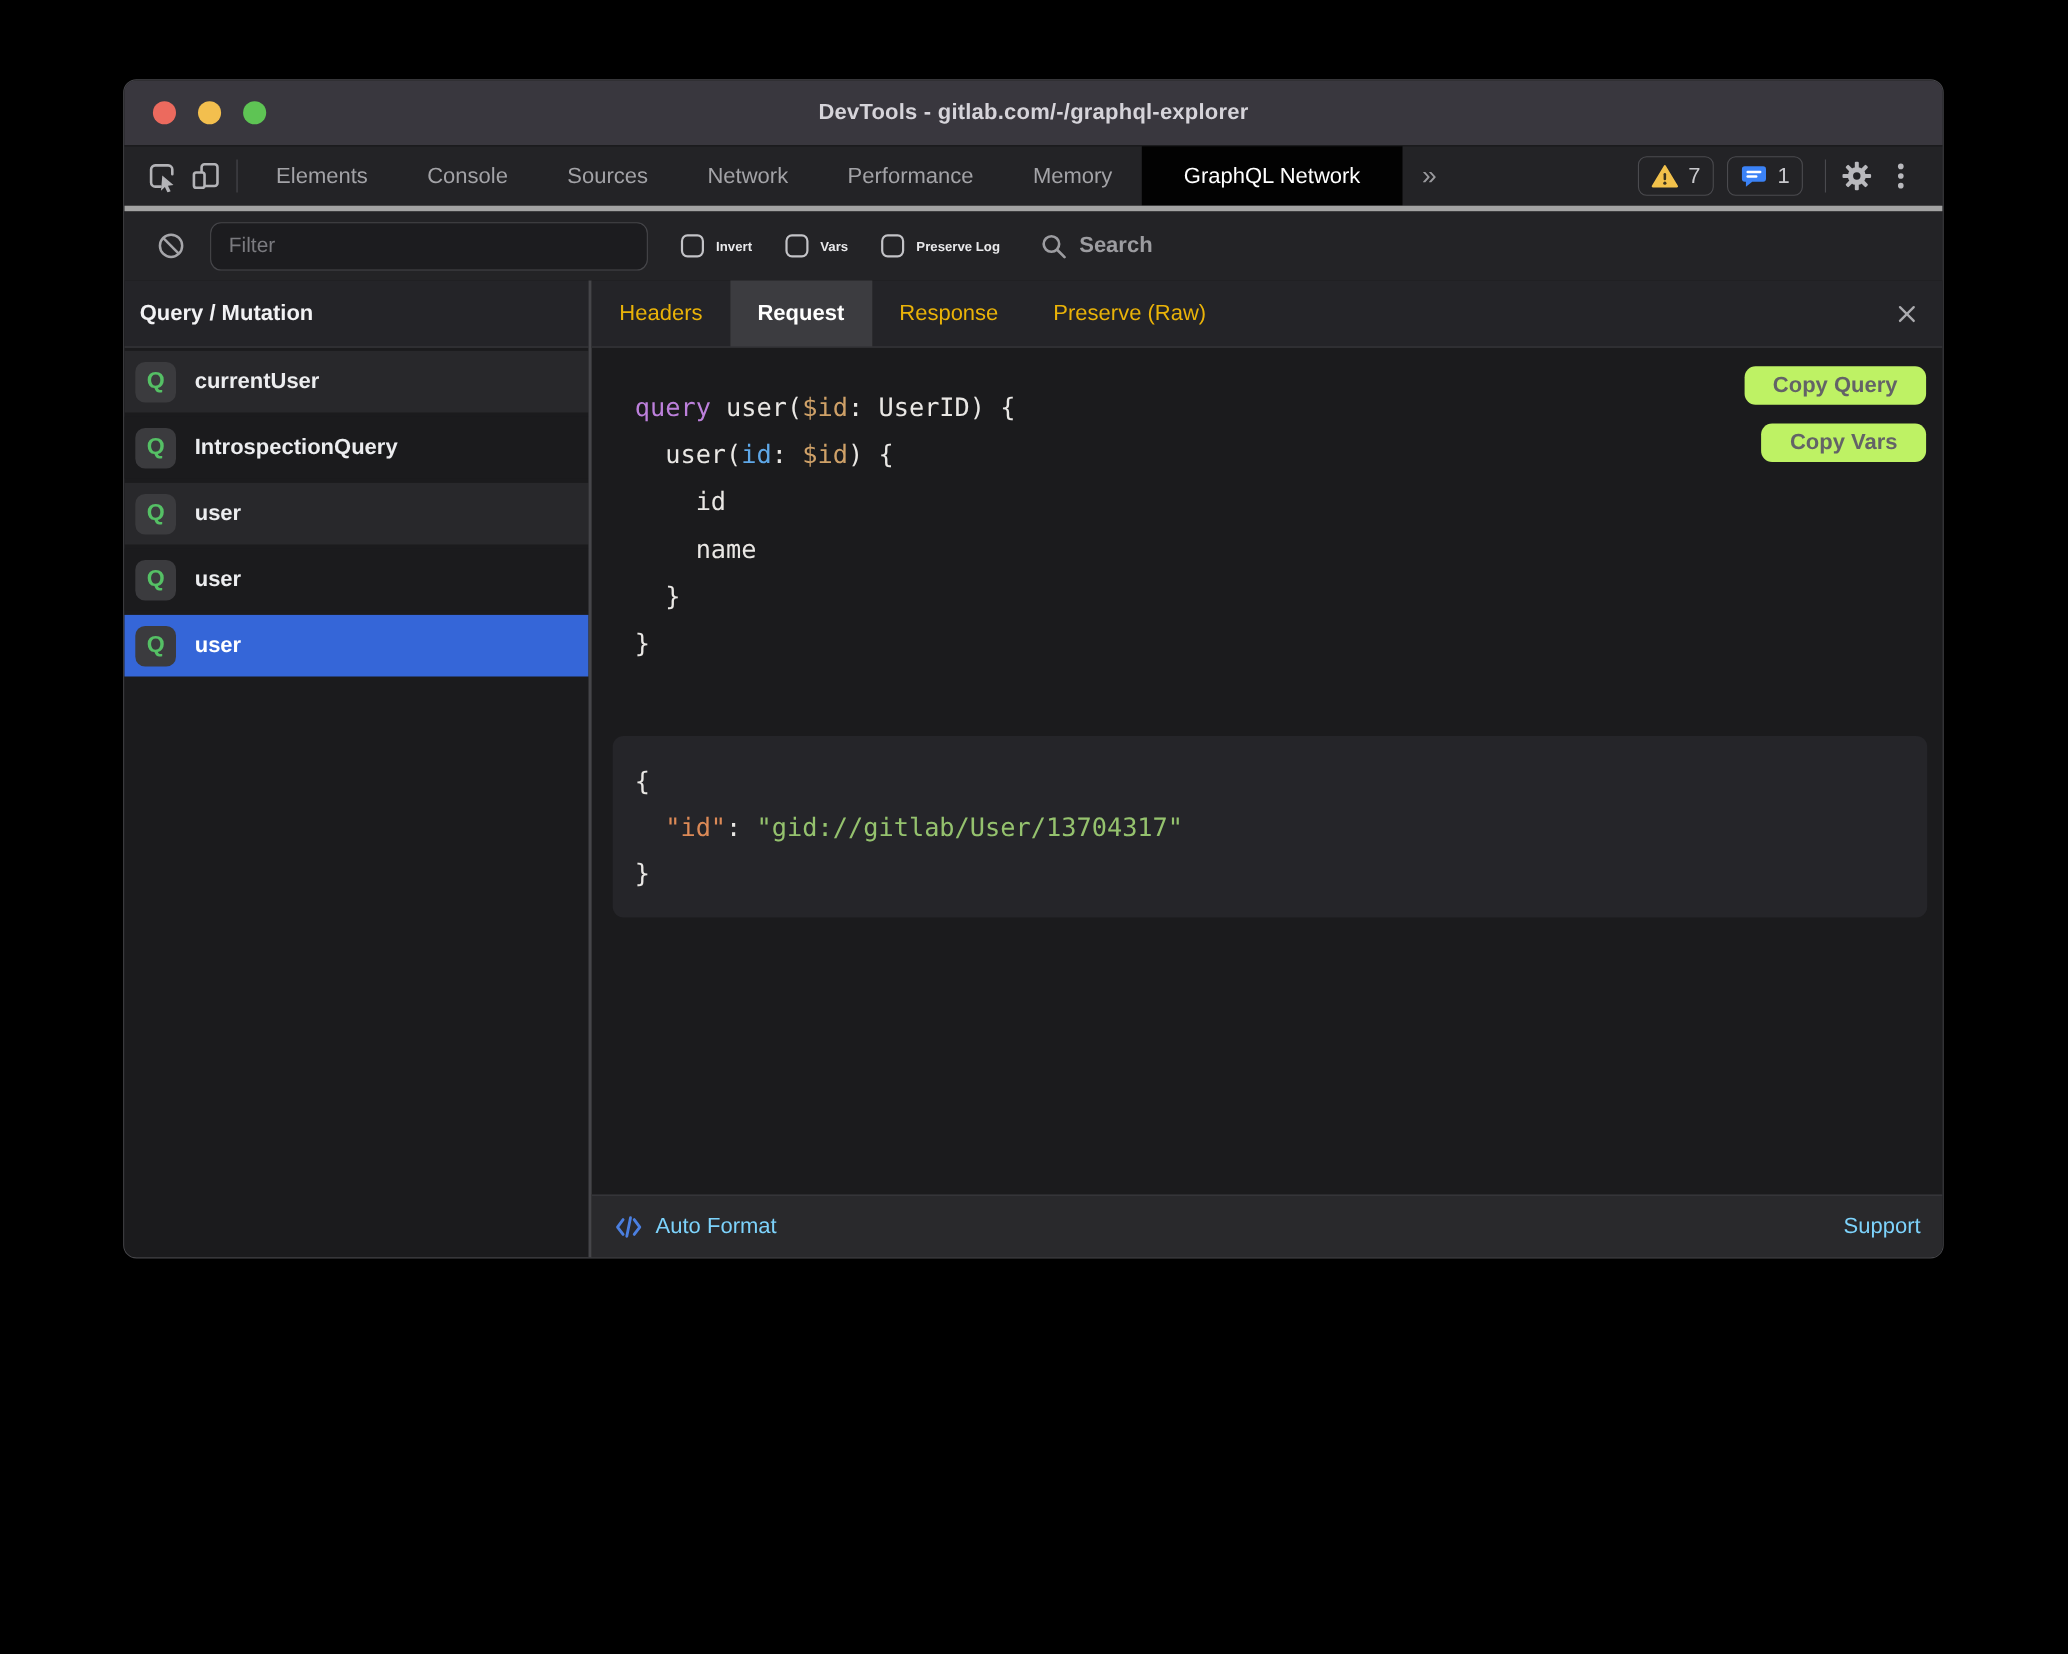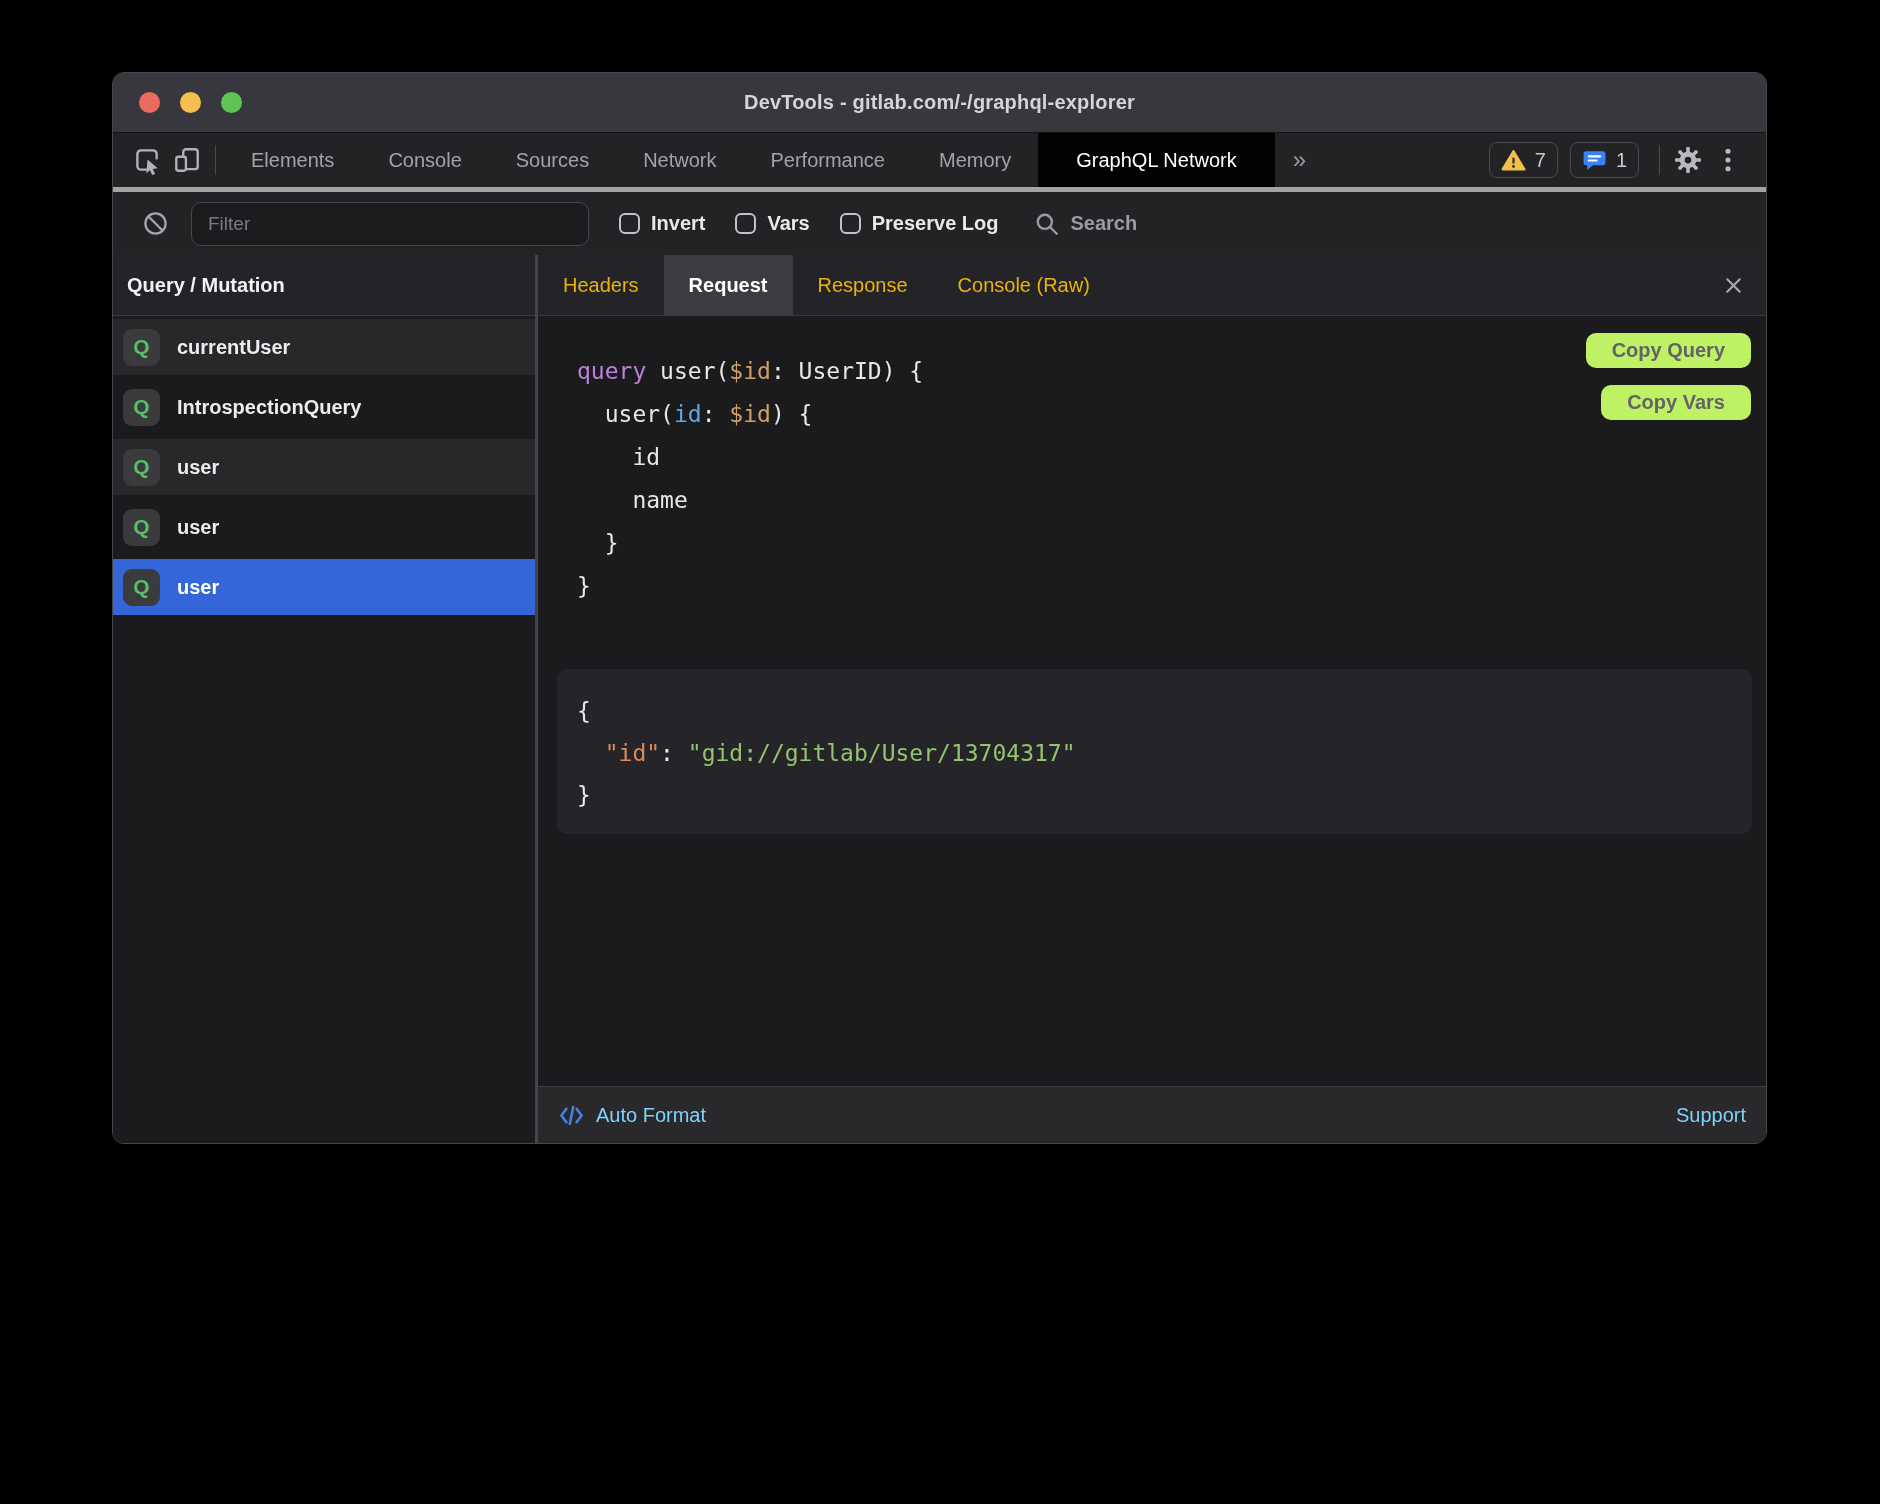--- a/index.html
+++ b/index.html
@@ -38,21 +38,21 @@
 
   
   .filterbar { height:68px; flex:0 0 68px; background:var(--toolbar-bg,#232326); border-top:5px solid #a3a3a3;
     display:flex; align-items:center; padding:0 22px; }
   .filter-input { width:398px; height:44px; margin-left:16px; background:#1c1c1f; border:1.5px solid #46464a;
     border-radius:10px; color:#e8e8ea; font-size:19px; padding:0 16px; outline:none;
     font-family:"Liberation Sans","DejaVu Sans",sans-serif; }
   .filter-input::placeholder { color:#7a7a7f; }
   .check-group { display:flex; align-items:center; gap:11px; margin-left:30px; }
   .checkbox { width:21px; height:21px; border:2px solid #c3c3c7; border-radius:6px; background:transparent; }
-  .check-label { color:#e9e9eb; font-size:20px; font-weight:600; white-space:nowrap; }
+  .check-label { color:#e9e9eb; font-size:12px; font-weight:600; white-space:nowrap; }
   .search-group { display:flex; align-items:center; gap:10px; margin-left:36px; }
   .search-label { color:#9c9ca0; font-size:20px; font-weight:600; }
 
   
   .main { flex:1; display:flex; min-height:0; }
   .sidebar { width:422px; flex:0 0 422px; background:var(--content-bg,#1b1b1d); display:flex; flex-direction:column; }
   .side-header { height:61px; flex:0 0 61px; background:var(--raised-bg,#242428); border-bottom:1px solid #3a3a3e;
     display:flex; align-items:center; padding-left:14px; color:#f2f2f4; font-size:20px; font-weight:700; }
   .rows { display:flex; flex-direction:column; gap:4px; padding-top:3px; }
   .row { height:56px; flex:0 0 56px; display:flex; align-items:center; padding-left:10px; gap:17px; background:var(--content-bg,#1b1b1d); }
@@ -240,21 +240,21 @@
       </div>
     </div>
 
     <div class="vdivider"></div>
 
     <div class="panel">
       <div class="ptabs">
         <div class="ptab">Headers</div>
         <div class="ptab active">Request</div>
         <div class="ptab">Response</div>
-        <div class="ptab">Console (Raw)</div>
+        <div class="ptab">Preserve (Raw)</div>
         <div class="pclose">
           <svg viewBox="0 0 24 24" width="25" height="25" fill="none" stroke="#ababaf" stroke-width="2" stroke-linecap="round">
             <line x1="6" y1="6" x2="18" y2="18"></line>
               <line x1="18" y1="6" x2="6" y2="18"></line>
           </svg>
         </div>
       </div>
 
       <div class="content">
         <div class="code-block" id="query-code">

